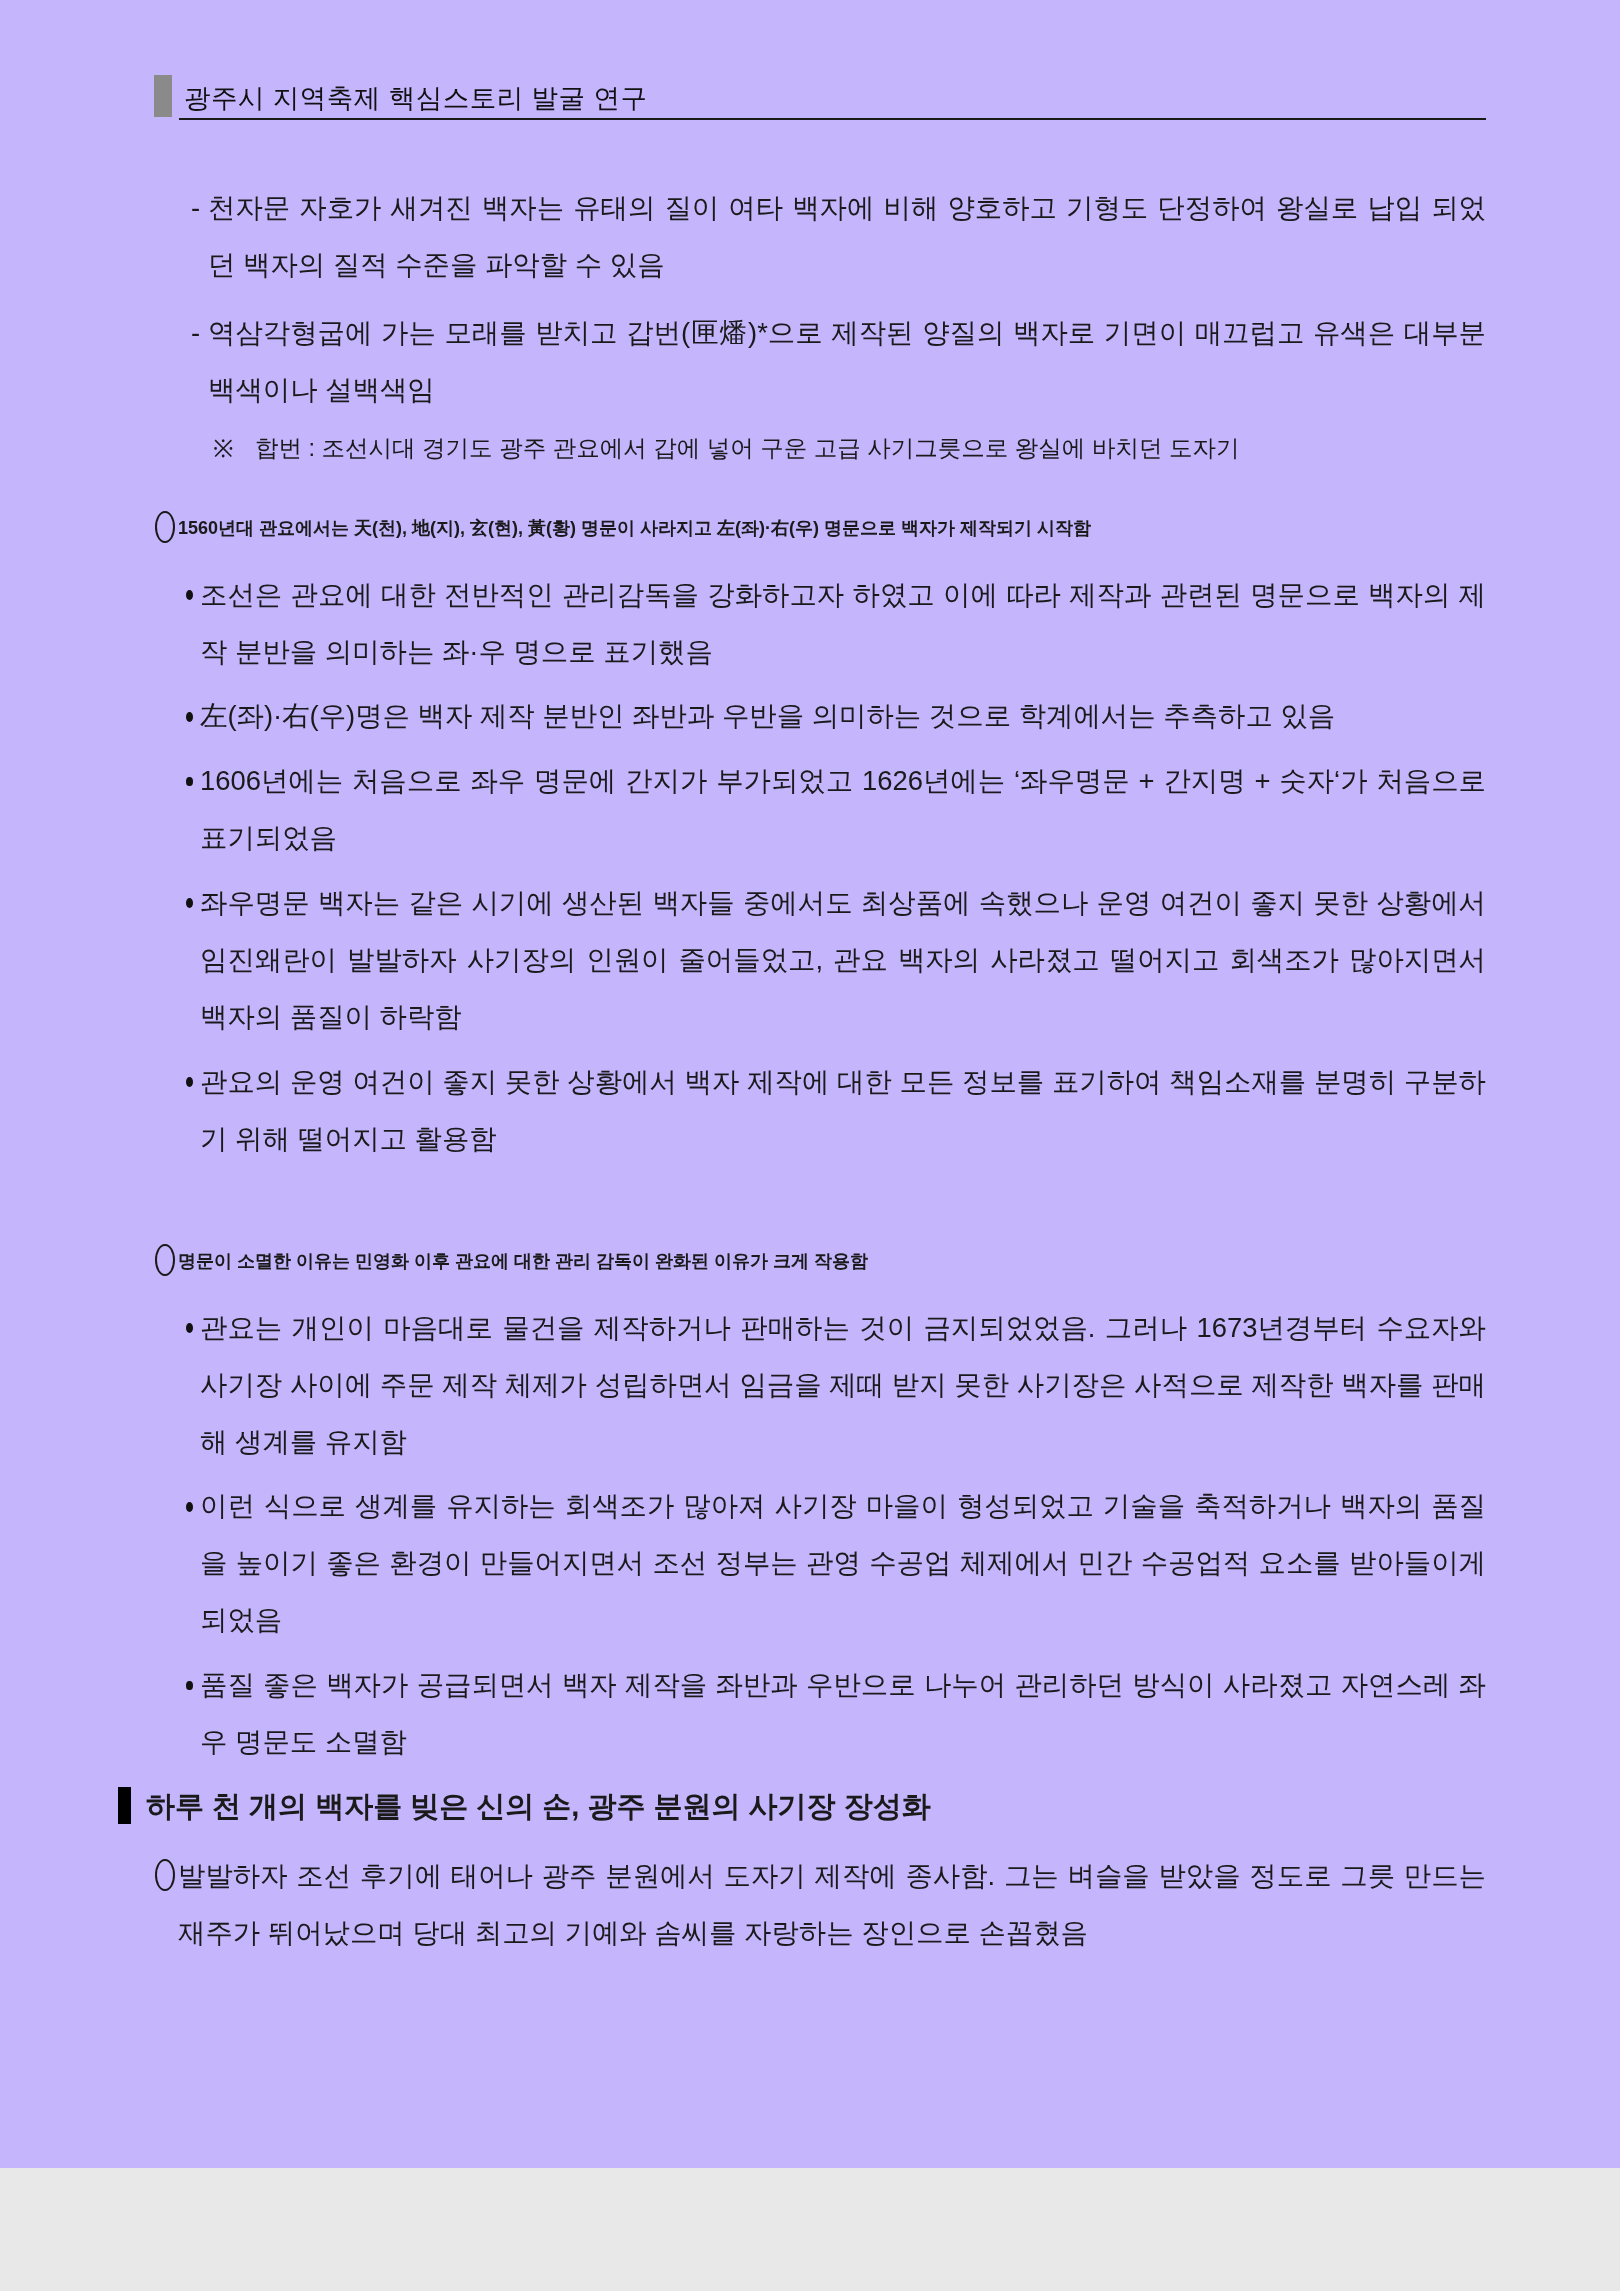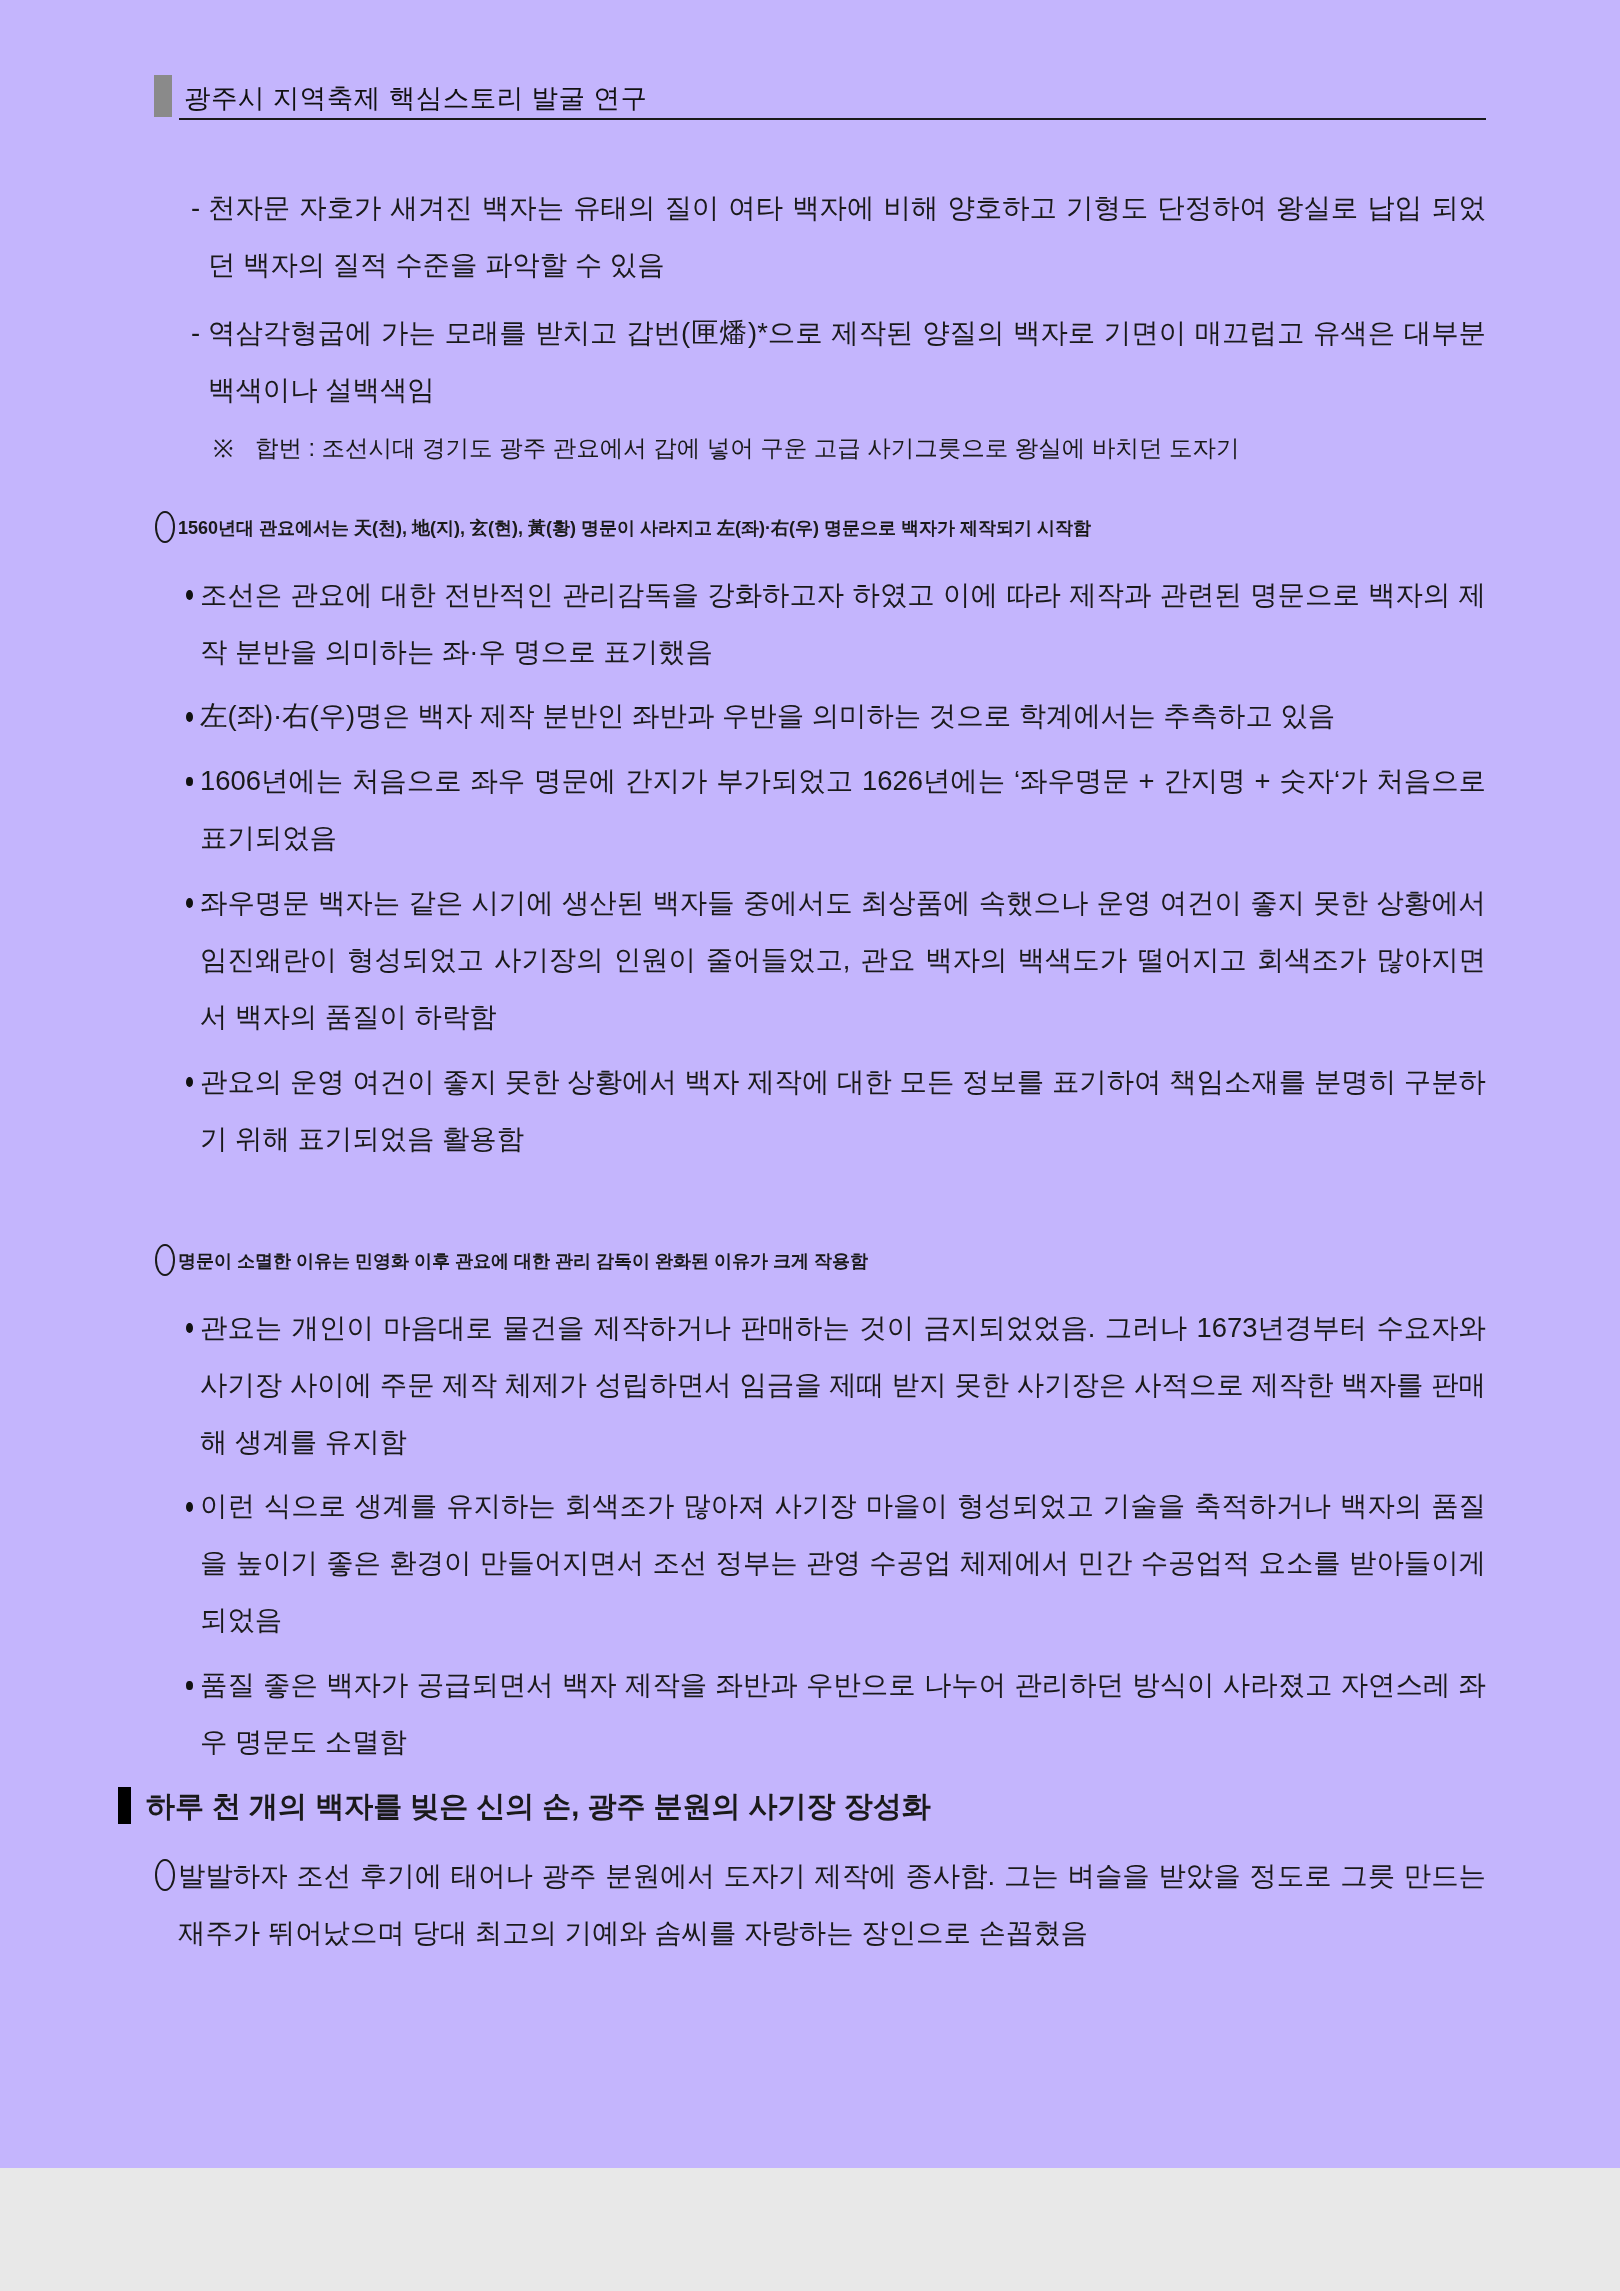--- a/index.html
+++ b/index.html
@@ -166,26 +166,26 @@
       <span class="txt">左(좌)·右(우)명은 백자 제작 분반인 좌반과 우반을 의미하는 것으로 학계에서는 추측하고 있음</span>
     </div>
 
     <div class="item bullet-item">
       <span class="dot"></span>
       <span class="txt">1606년에는 처음으로 좌우 명문에 간지가 부가되었고 1626년에는 ‘좌우명문 + 간지명 + 숫자‘가 처음으로 표기되었음</span>
     </div>
 
     <div class="item bullet-item">
       <span class="dot"></span>
-      <span class="txt">좌우명문 백자는 같은 시기에 생산된 백자들 중에서도 최상품에 속했으나 운영 여건이 좋지 못한 상황에서 임진왜란이 형성되었고 사기장의 인원이 줄어들었고, 관요 백자의 백색도가 떨어지고 회색조가 많아지면서 백자의 품질이 하락함</span>
-    </div>
-
-    <div class="item bullet-item">
-      <span class="dot"></span>
-      <span class="txt">관요의 운영 여건이 좋지 못한 상황에서 백자 제작에 대한 모든 정보를 표기하여 책임소재를 분명히 구분하기 위해 표기되었음 활용함</span>
+      <span class="txt">좌우명문 백자는 같은 시기에 생산된 백자들 중에서도 최상품에 속했으나 운영 여건이 좋지 못한 상황에서 임진왜란이 발발하자 사기장의 인원이 줄어들었고, 관요 백자의 사라졌고 떨어지고 회색조가 많아지면서 백자의 품질이 하락함</span>
+    </div>
+
+    <div class="item bullet-item">
+      <span class="dot"></span>
+      <span class="txt">관요의 운영 여건이 좋지 못한 상황에서 백자 제작에 대한 모든 정보를 표기하여 책임소재를 분명히 구분하기 위해 떨어지고 활용함</span>
     </div>
 
     <div class="item circle-item circle-heading gap-large">
       <span class="circle-glyph"></span>
       <span class="txt">명문이 소멸한 이유는 민영화 이후 관요에 대한 관리 감독이 완화된 이유가 크게 작용함</span>
     </div>
 
     <div class="item bullet-item">
       <span class="dot"></span>
       <span class="txt">관요는 개인이 마음대로 물건을 제작하거나 판매하는 것이 금지되었었음. 그러나 1673년경부터 수요자와 사기장 사이에 주문 제작 체제가 성립하면서 임금을 제때 받지 못한 사기장은 사적으로 제작한 백자를 판매해 생계를 유지함</span>

